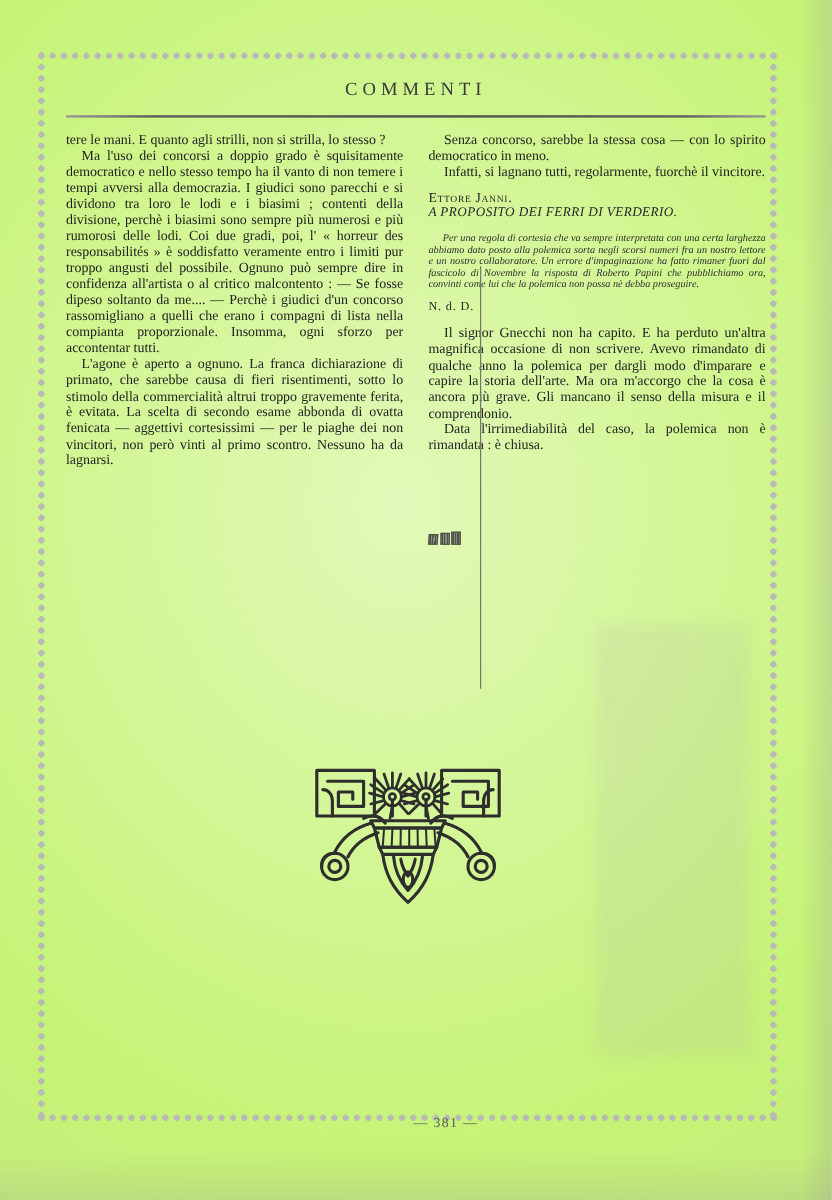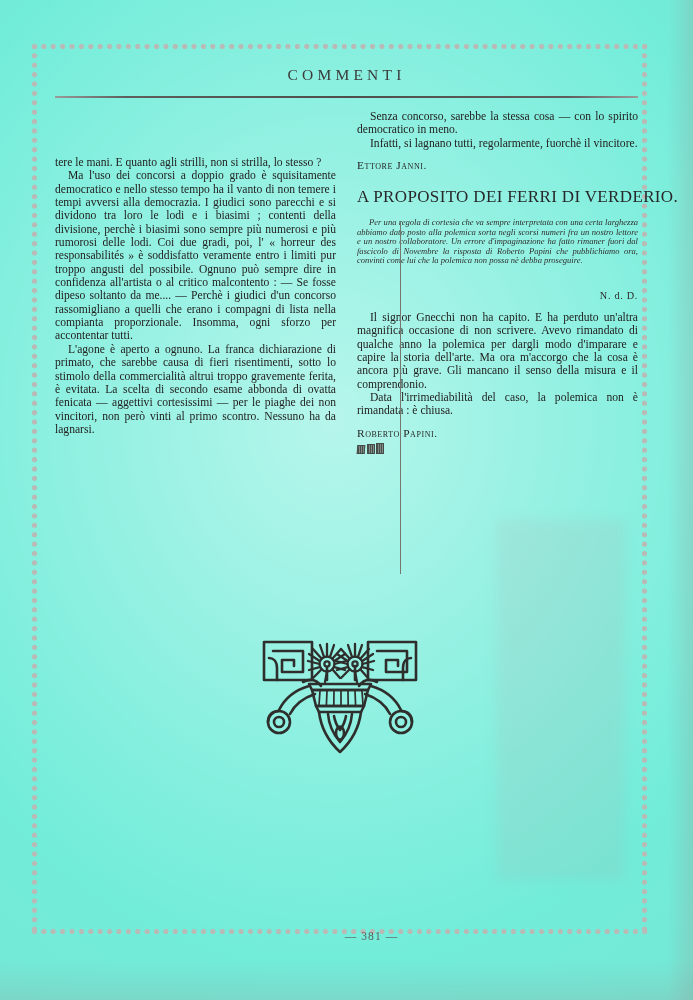--- a/index.html
+++ b/index.html
@@ -13,21 +13,21 @@
     overflow: hidden;
     font-family: "Liberation Serif", serif;
   }
 
   
   #page {
     position: absolute;
     left: 0; top: 0;
     width: 693px;
     height: 1000px;
-    background: #5eead4;
+    background: #bef264;
   }
 
   
   #paper-tone {
     position: absolute;
     left: 0; top: 0; right: 0; bottom: 0;
     background:
       radial-gradient(ellipse 150% 120% at 48% 42%, rgba(255,255,255,0.55) 0%, rgba(255,255,255,0.12) 45%, rgba(190,190,188,0.30) 100%);
     pointer-events: none;
   }
@@ -120,49 +120,49 @@
     color: #222221;
     text-align: justify;
     text-align-last: left;
     hyphens: manual;
     font-family: "Liberation Serif", serif;
   }
   .body-text p {
     margin: 0;
     text-indent: 13px;
   }
-  .body-text p.noindent { text-indent: 0; margin-top: 46px; }
+  .body-text p.noindent { text-indent: 0; }
 
   
   .signature {
     margin-top: 9px;
     font-size: 11.4px;
     color: #262625;
     font-variant: small-caps;
     letter-spacing: 0.55px;
     font-family: "Liberation Serif", serif;
   }
   .signature-sm {
-    margin-top: 24px;
-    text-align: right;
+    margin-top: 8px;
+    text-align: left;
     font-size: 10.2px;
     color: #2b2b2a;
     letter-spacing: 0.7px;
     font-family: "Liberation Serif", serif;
   }
 
   
   .section-heading {
-    margin-top: 16px;
     margin-bottom: 11px;
-    font-size: 17px;
+    font-size: 11px;
     letter-spacing: 0.35px;
     color: #28282a;
     font-family: "Liberation Serif", serif;
     white-space: nowrap;
+    font-style: italic;
   }
 
   
   .editor-note {
     font-style: italic;
     font-size: 8.55px;
     line-height: 9.6px;
     color: #2e2e2d;
     text-align: justify;
     text-align-last: left;
@@ -264,21 +264,20 @@
         <p>Il signor Gnecchi non ha capito. E ha perduto un'altra magnifica occasione di non scrivere. Avevo rimandato di qualche anno la polemica per dargli modo d'imparare e capire la storia dell'arte. Ma ora m'accorgo che la cosa è ancora più grave. Gli mancano il senso della misura e il comprendonio.</p>
         <p>Data l'irrimediabilità del caso, la polemica non è rimandata : è chiusa.</p>
       </div>
 
       <div id="papini-ornament">
         <i></i>
           <i></i>
           <i></i>
       </div>
 
-      <div class="signature">Roberto Papini.</div>
     </div>
 
     <div id="col-rule"></div>
   </div>
 
   <div id="vignette">
     <svg viewBox="0 0 178 132" xmlns="http://www.w3.org/2000/svg">
       <g fill="none" stroke="#2e2e2c" stroke-width="2.6" stroke-linejoin="round" stroke-linecap="round">
 
         <path d="M13 14 L61 14 L61 52 L13 52 Z"></path>

